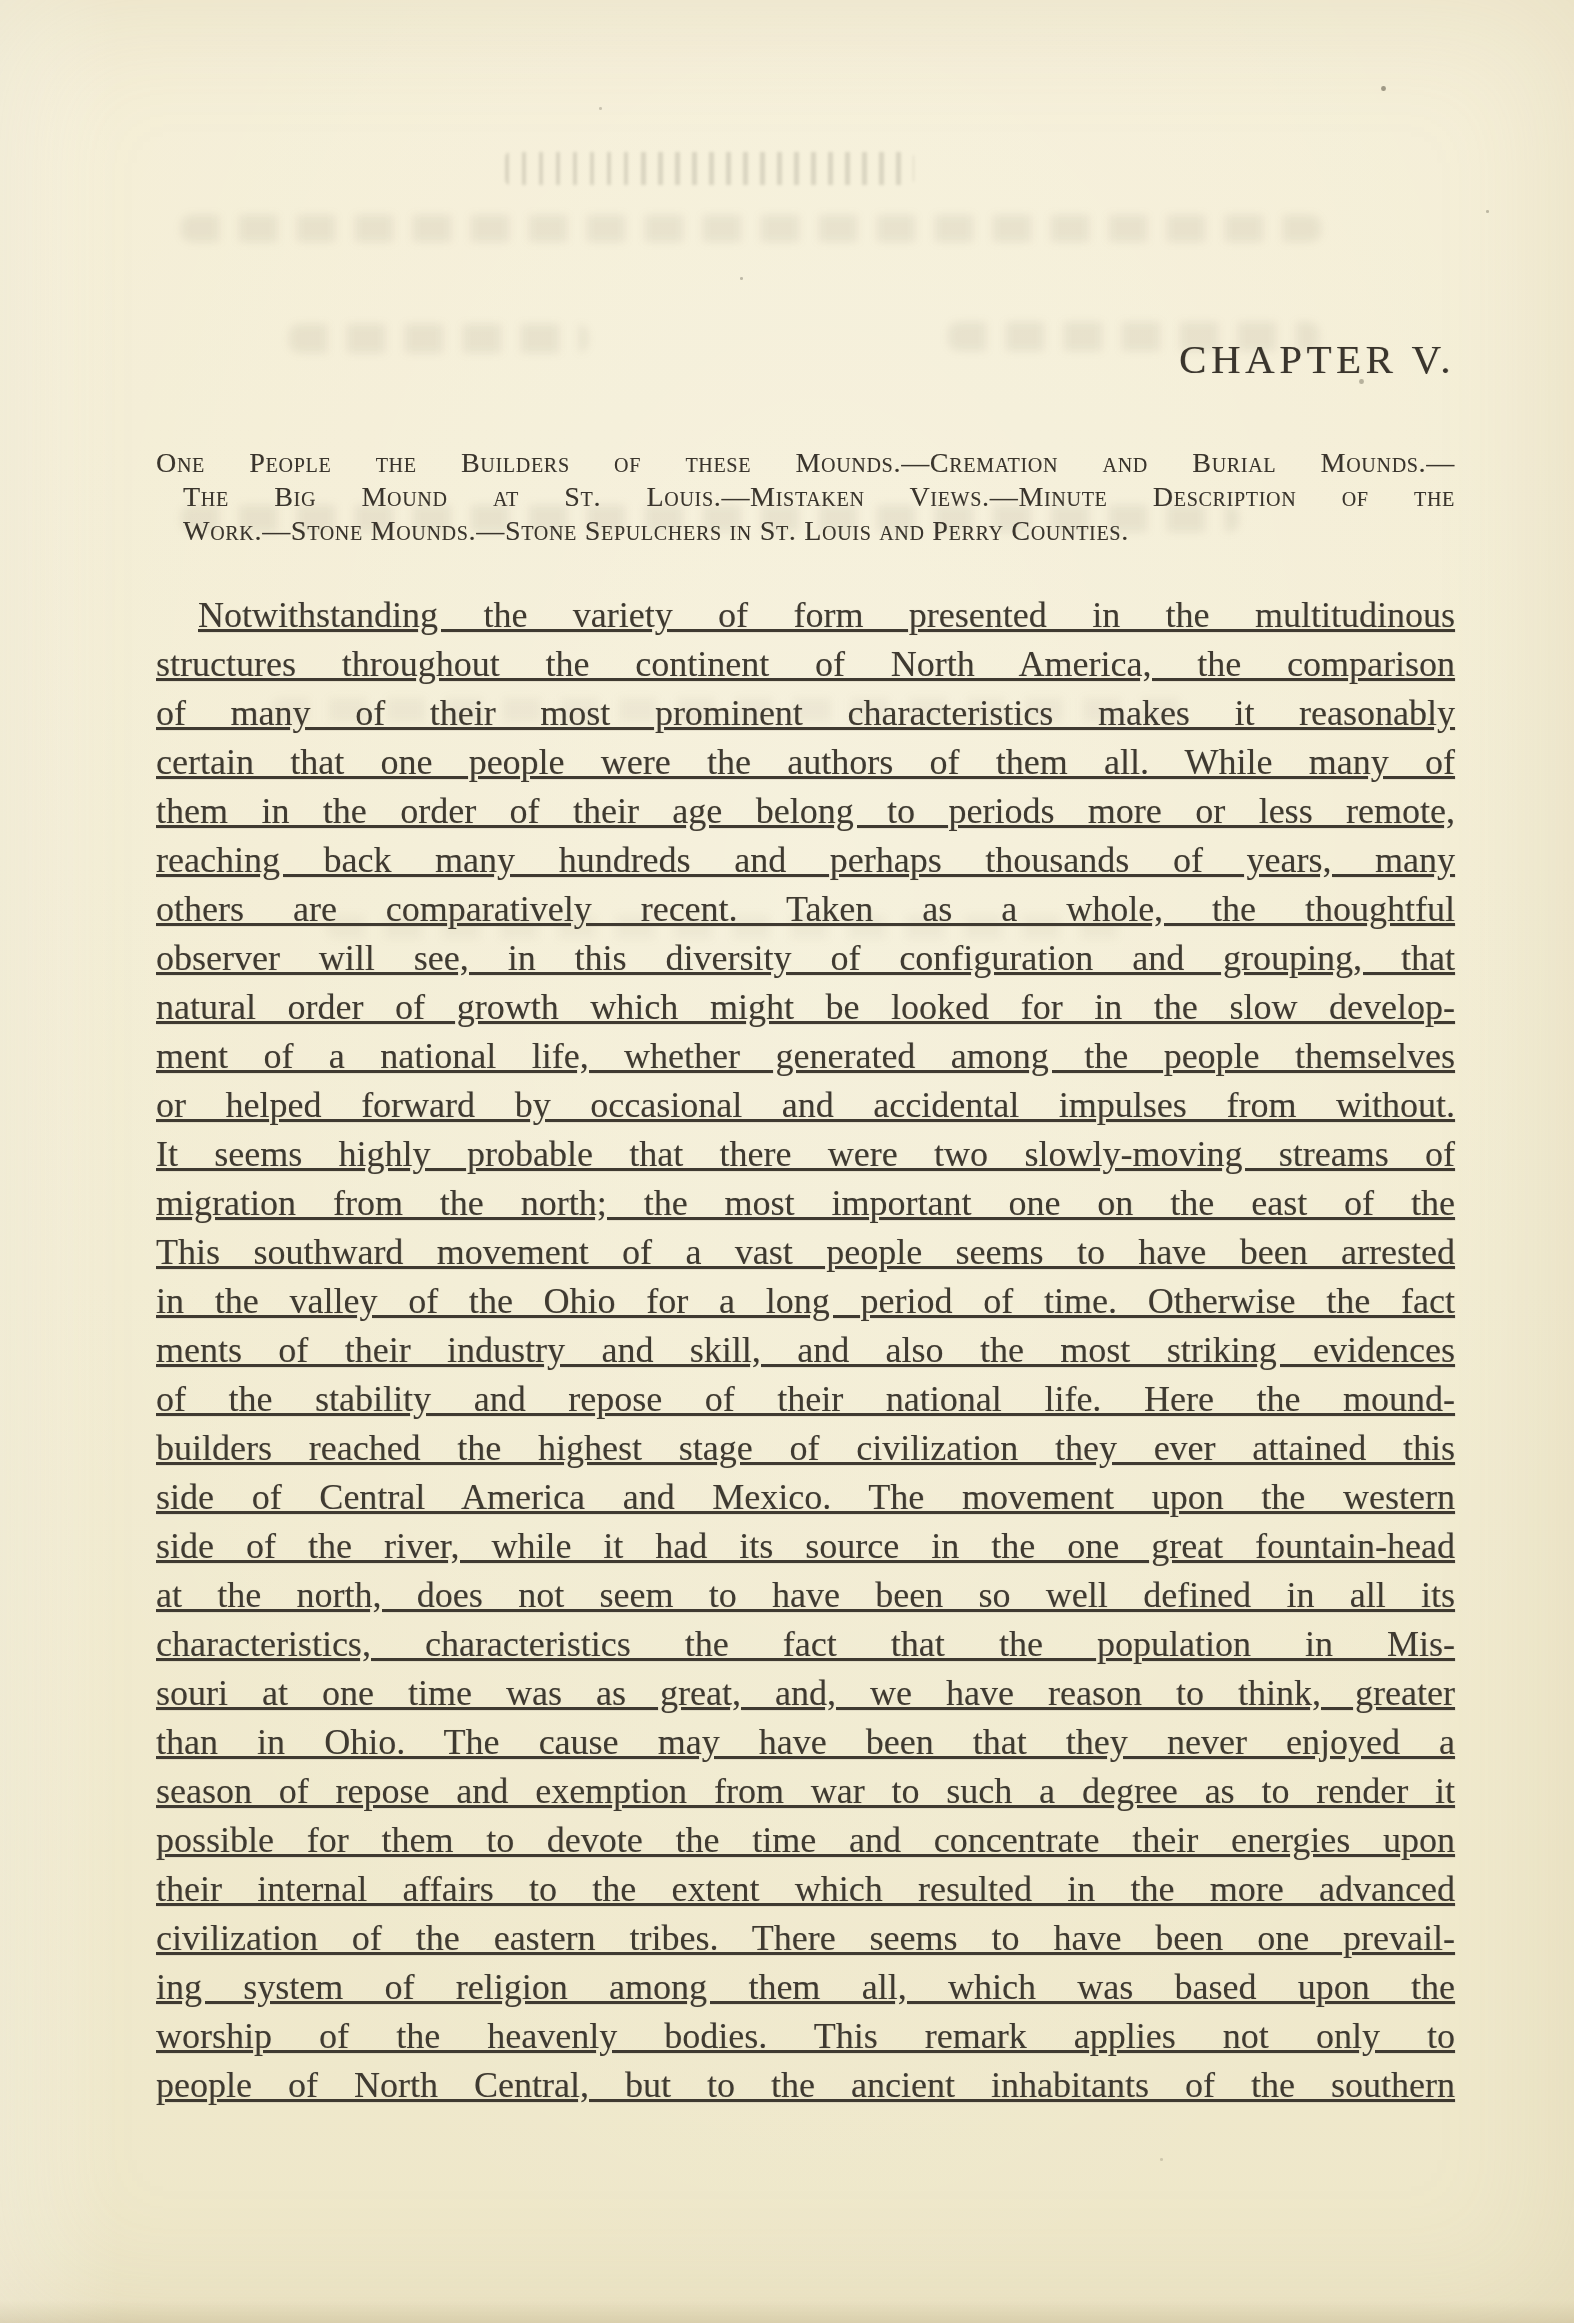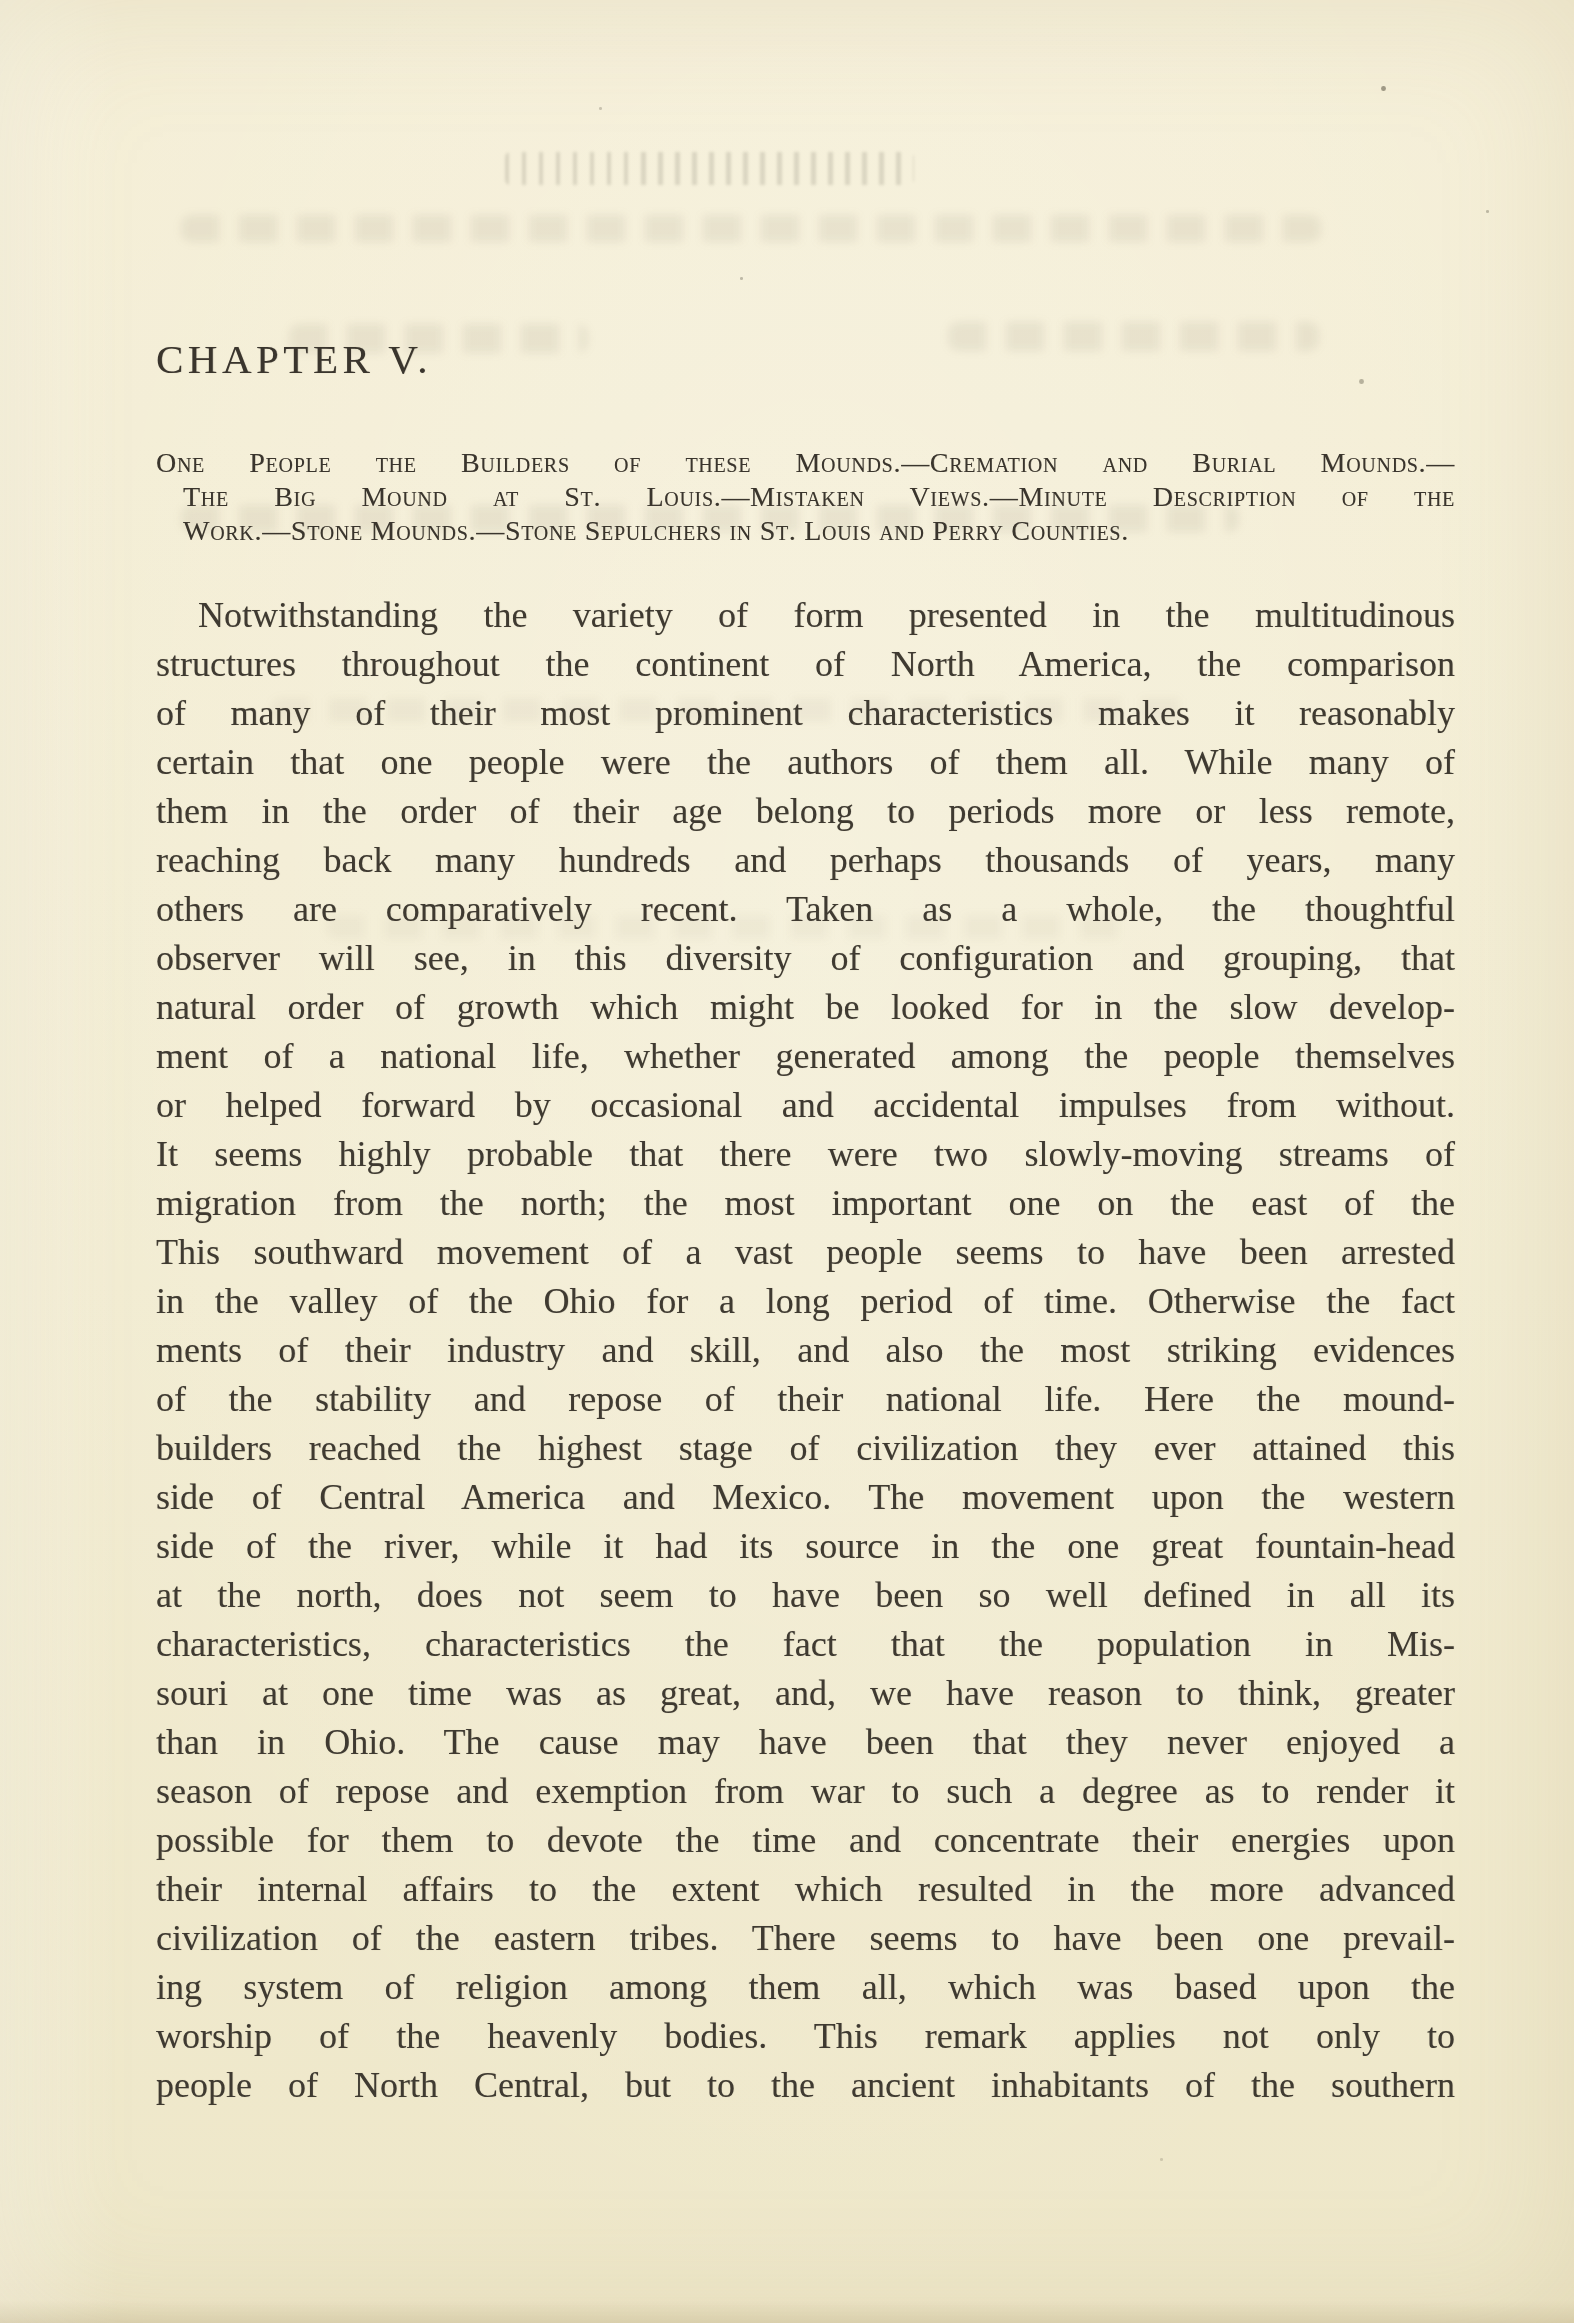--- a/index.html
+++ b/index.html
@@ -18,21 +18,21 @@
       linear-gradient(180deg,#f5efd8 0%,#f2ecd2 55%,#eee7c9 100%);
     box-shadow: inset 0 0 136px rgba(180,160,110,.20);
   }
   .content{
     position:absolute;
     left:156px; top:0;
     width:1299px;
   }
   .chapter-heading{
     margin-top:335px;
-    text-align:left;
+    text-align:right;
     font-size:41px;
     line-height:49px;
     letter-spacing:4.5px;
     color:#3a352d;
     text-shadow:0.4px 0.4px 0.7px rgba(58,53,45,.35);
   }
   .summary{
     margin-top:62px;
     font-variant-caps:small-caps;
     font-size:28px;
@@ -47,20 +47,21 @@
     text-justify:inter-word;
   }
   .summary .summary-line + .summary-line{ padding-left:27px; }
   .summary .summary-line:last-child{ text-align-last:left; }
   .body-text{
     margin-top:43px;
     font-size:36px;
     line-height:49px;
     color:#3f3a31;
     text-shadow:0.3px 0.3px 0.7px rgba(63,58,49,.30);
+    text-decoration:underline;
   }
   .body-text .body-line{
     text-align:justify;
     text-align-last:justify;
     text-justify:inter-word;
     white-space:nowrap;
   }
   .body-text .body-line:first-child{ text-indent:42px; }
   
   .ghost{

